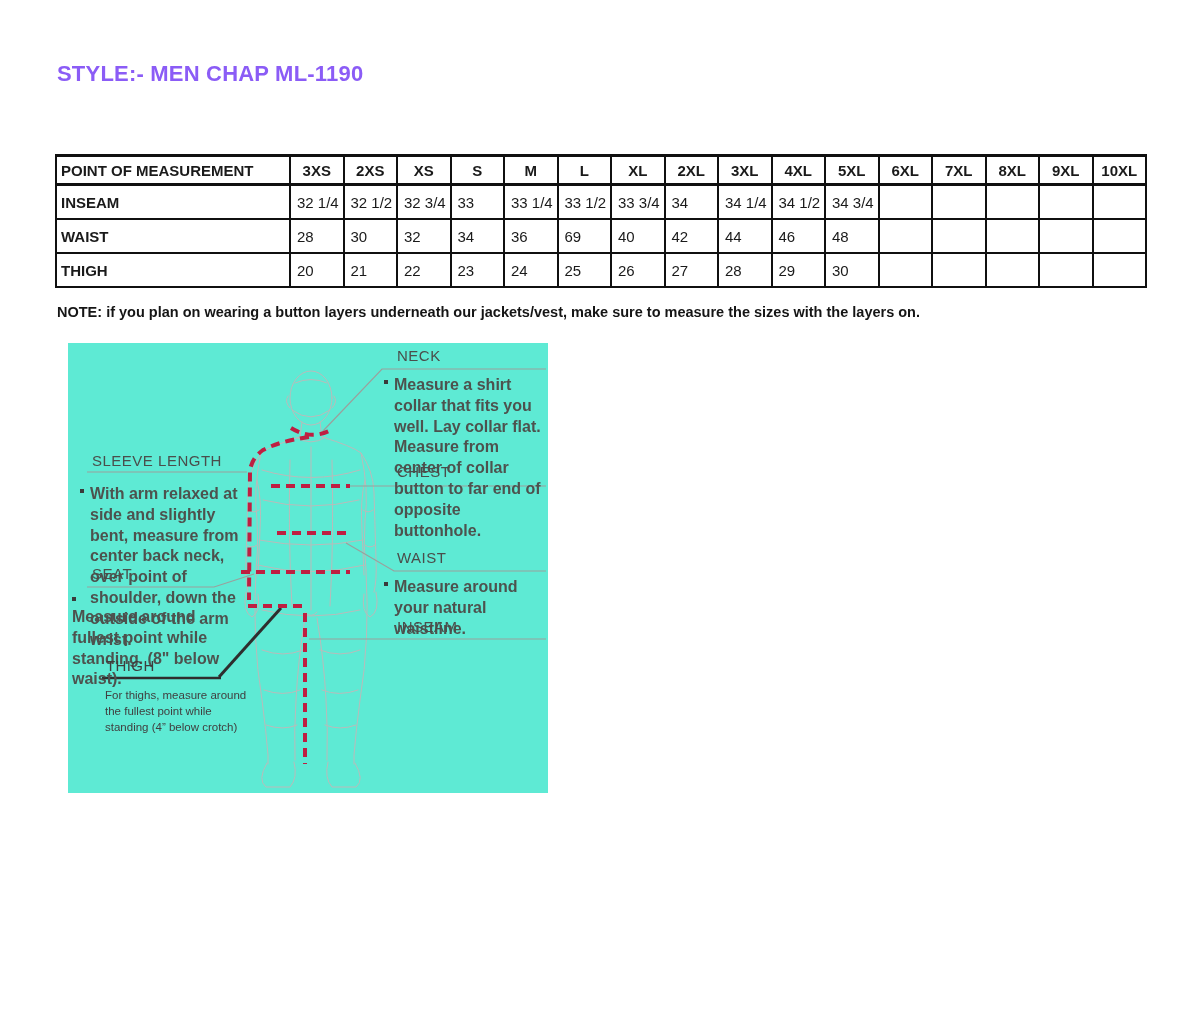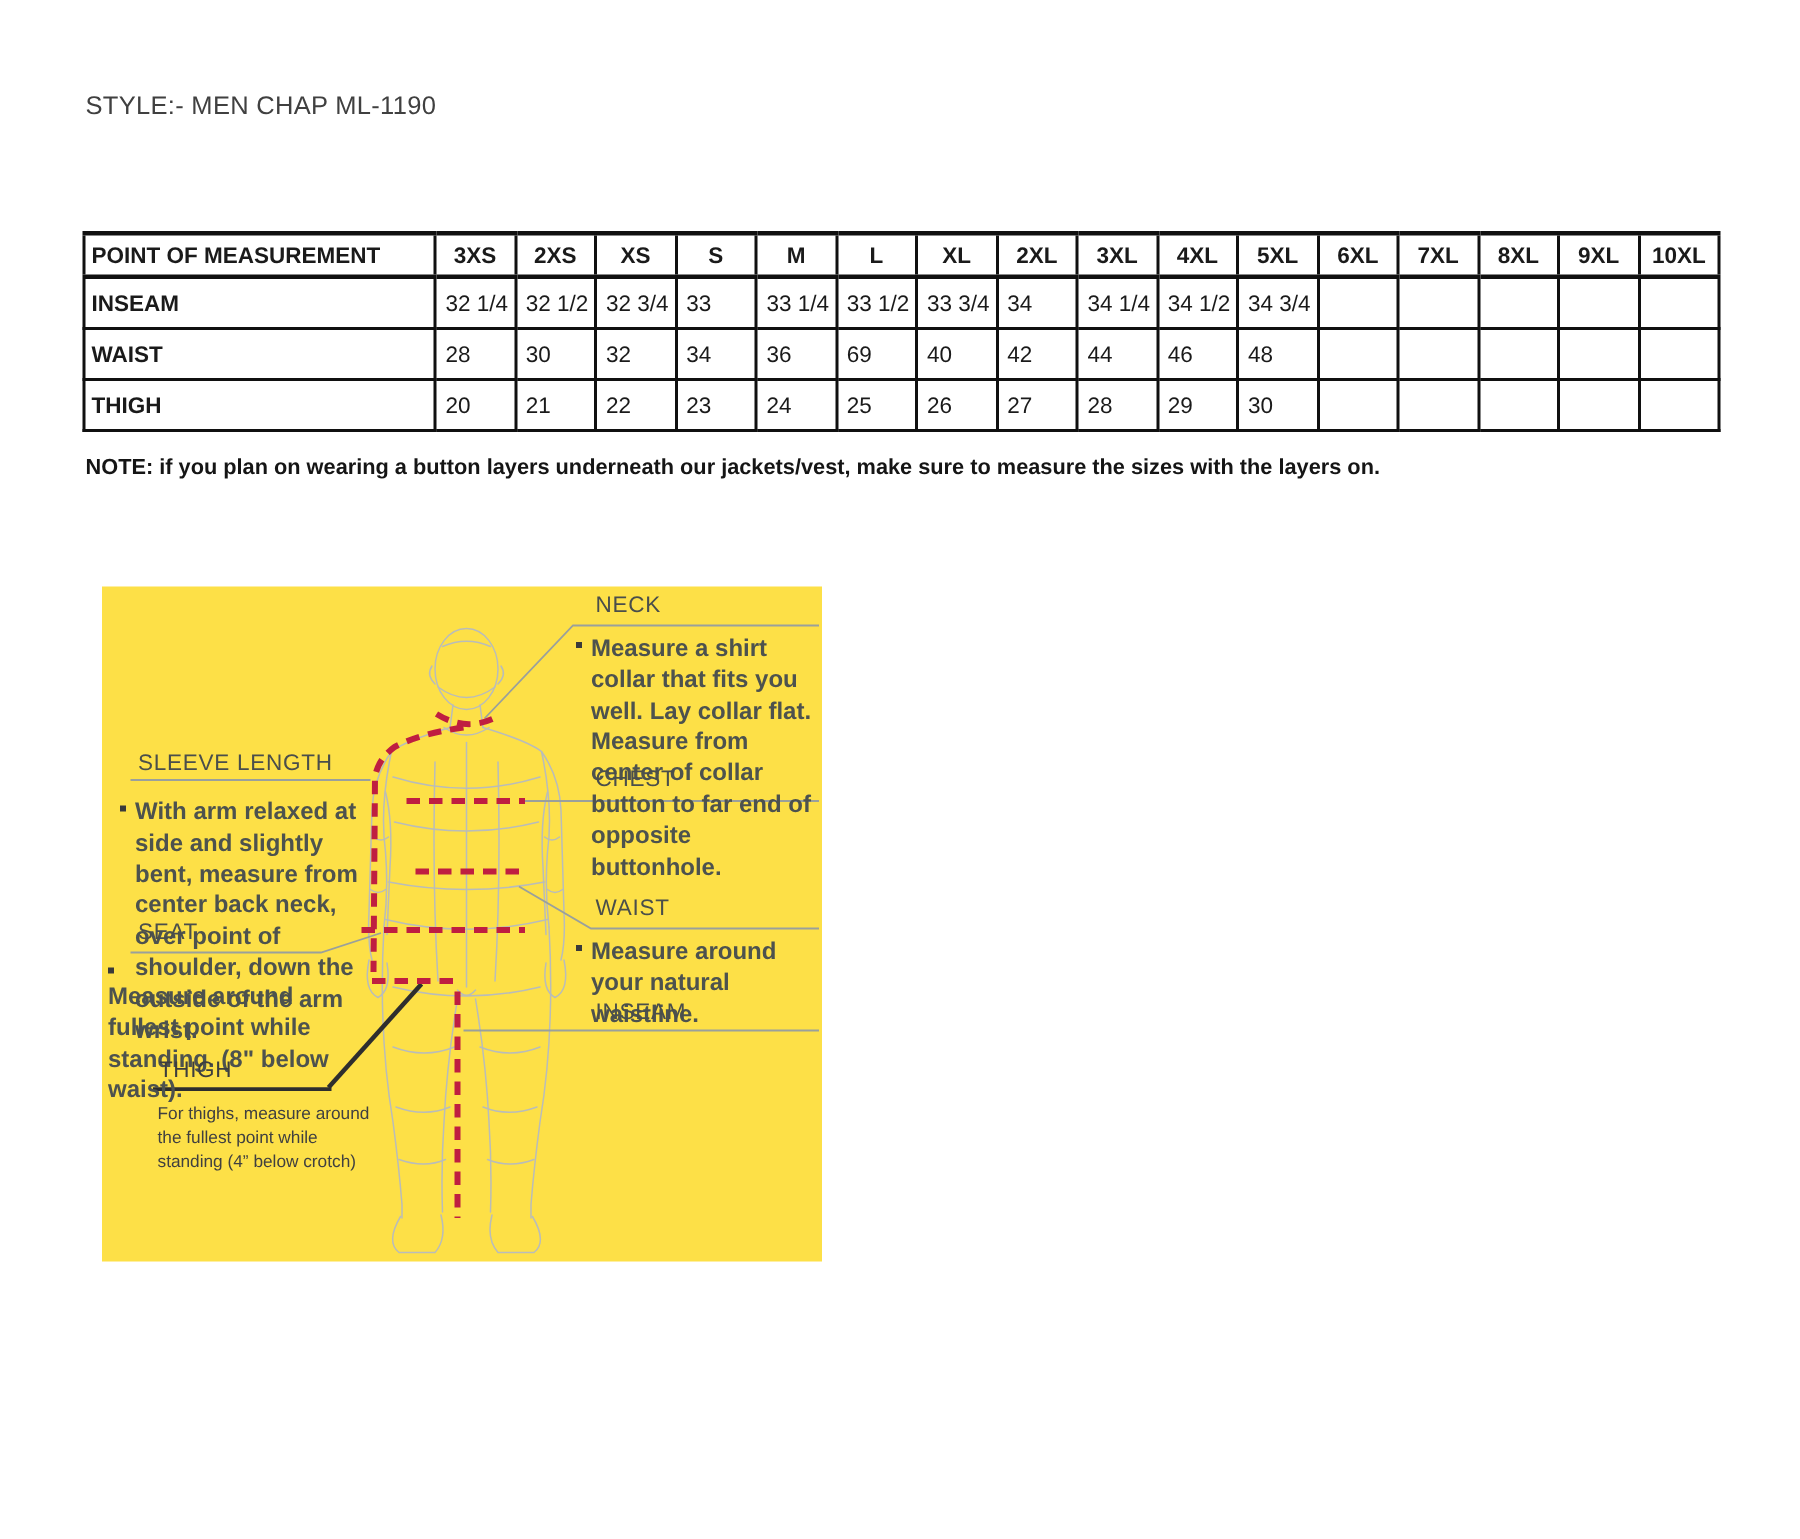--- a/index.html
+++ b/index.html
@@ -2,21 +2,21 @@
 <html><head>
 <meta charset="utf-8">
 <style>
   html,body{margin:0;padding:0;}
   body{
     width:1200px;height:1026px;position:relative;background:#ffffff;
     font-family:"Liberation Sans",sans-serif;color:#1a1a1a;overflow:hidden;
   }
   .doc-title{
     position:absolute;left:57px;top:61px;
-    font-size:17px;font-weight:normal;letter-spacing:.2px;color:#404040;
+    font-size:22px;font-weight:bold;letter-spacing:.2px;color:#8b5cf6;
   }
   
   table.size-chart{
     position:absolute;left:55px;top:154px;width:1090px;
     border-collapse:collapse;table-layout:fixed;
   }
   .size-chart th,.size-chart td{
     border:2px solid #101010;overflow:hidden;white-space:nowrap;
   }
   .size-chart thead th{
@@ -29,22 +29,21 @@
     padding:0 0 0 6px;vertical-align:middle;
   }
   .size-chart tbody td.row-label{font-weight:bold;padding-left:4px;}
   .note-line{
     position:absolute;left:57px;top:304px;
     font-size:14.5px;font-weight:bold;color:#151515;
   }
   
   .guide{
     position:absolute;left:68px;top:343px;width:480px;height:450px;
-    background:#fde047;
-    margin-top:48px;
+    background:#5eead4;
   }
   .guide svg{position:absolute;left:0;top:0;}
   .g-sec{position:absolute;}
   .g-title{
     font-size:15px;font-weight:400;letter-spacing:.5px;color:#4a4e4b;
   }
   .g-desc{
     display:flex;align-items:flex-start;gap:6px;
     font-size:16px;line-height:1.3;color:#4d524e;font-weight:bold;
   }

